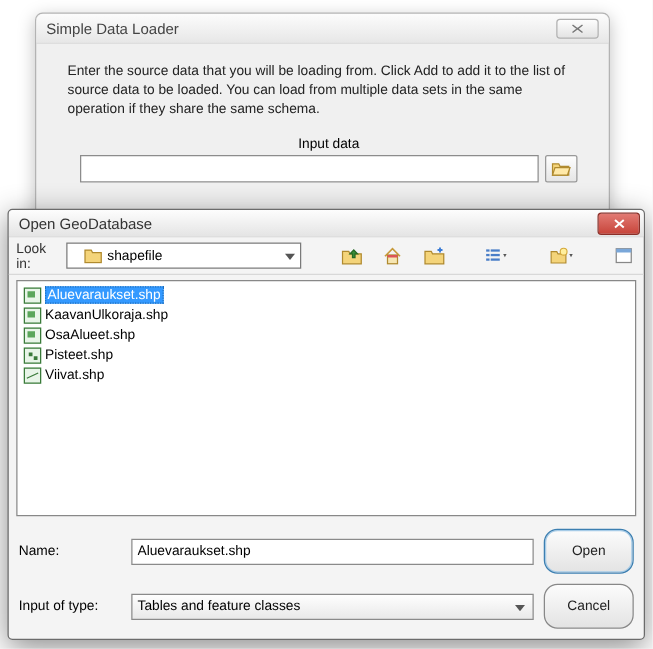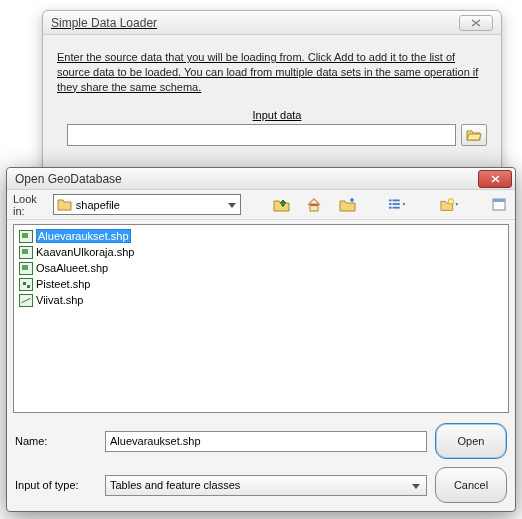--- a/index.html
+++ b/index.html
@@ -10,49 +10,48 @@
     height: 519px;
     font-family: "Segoe UI", Tahoma, sans-serif;
     font-size: 11px;
     background: #fff;
     position: relative;
     overflow: hidden;
   }
   
   .wiz {
     position: absolute;
-    left: 42px;
+    left: 28px;
     top: 10px;
     width: 460px;
     height: 207px;
     background: #f0f0f0;
     border: 1px solid #b3b3b3;
     border-radius: 6px;
     box-shadow: 0 4px 14px rgba(0,0,0,0.25);
-    text-decoration: underline;
   }
   .wiz-titlebar {
     height: 24px;
     background: linear-gradient(#fcfcfc,#e7e7e7);
     border-bottom: 1px solid #d0d0d0;
     display: flex;
     align-items: center;
     padding: 0 8px;
     border-radius: 6px 6px 0 0;
   }
   .wiz-title { flex: 1; color: #444; font-size: 12px;}
   .wiz-close {
     width: 34px; height: 16px;
     border: 1px solid #b0b0b0;
     border-radius: 3px;
     background: linear-gradient(#fdfdfd,#e3e3e3);
     display: flex; align-items: center; justify-content: center;
     color: #666; font-size: 10px;
   }
-  .wiz-body { padding: 15px 14px; }
+  .wiz-body { padding: 15px 25px; }
   .wiz-instruction { color: #222; line-height: 1.35; margin-bottom: 14px; }
   .wiz-label { margin: 0 0 3px 10px; text-align: center; }
   .wiz-row { display: flex; gap: 5px; align-items: center; padding-left:10px;}
   .wiz-input {
     flex: 1;
     height: 22px;
     border: 1px solid #8c8c8c;
     background: #fff;
   }
   .wiz-browse {
@@ -102,21 +101,21 @@
     gap: 16px;
     border-bottom: 1px solid #d8d8d8;
   }
   .lbl { color: #333; }
   .lookin-select {
     flex: 0 0 188px;
     height: 21px;
     border: 1px solid #7a7a7a;
     background: #fff;
     display:flex; align-items:center;
-    padding: 0 3px;
+    padding: 0 13px;
     gap: 4px;
     position: relative;
   }
   .lookin-select::after{
     content:"";
     position:absolute; right:4px; top:8px;
     border-left:4px solid transparent;
     border-right:4px solid transparent;
     border-top:5px solid #555;
   }

